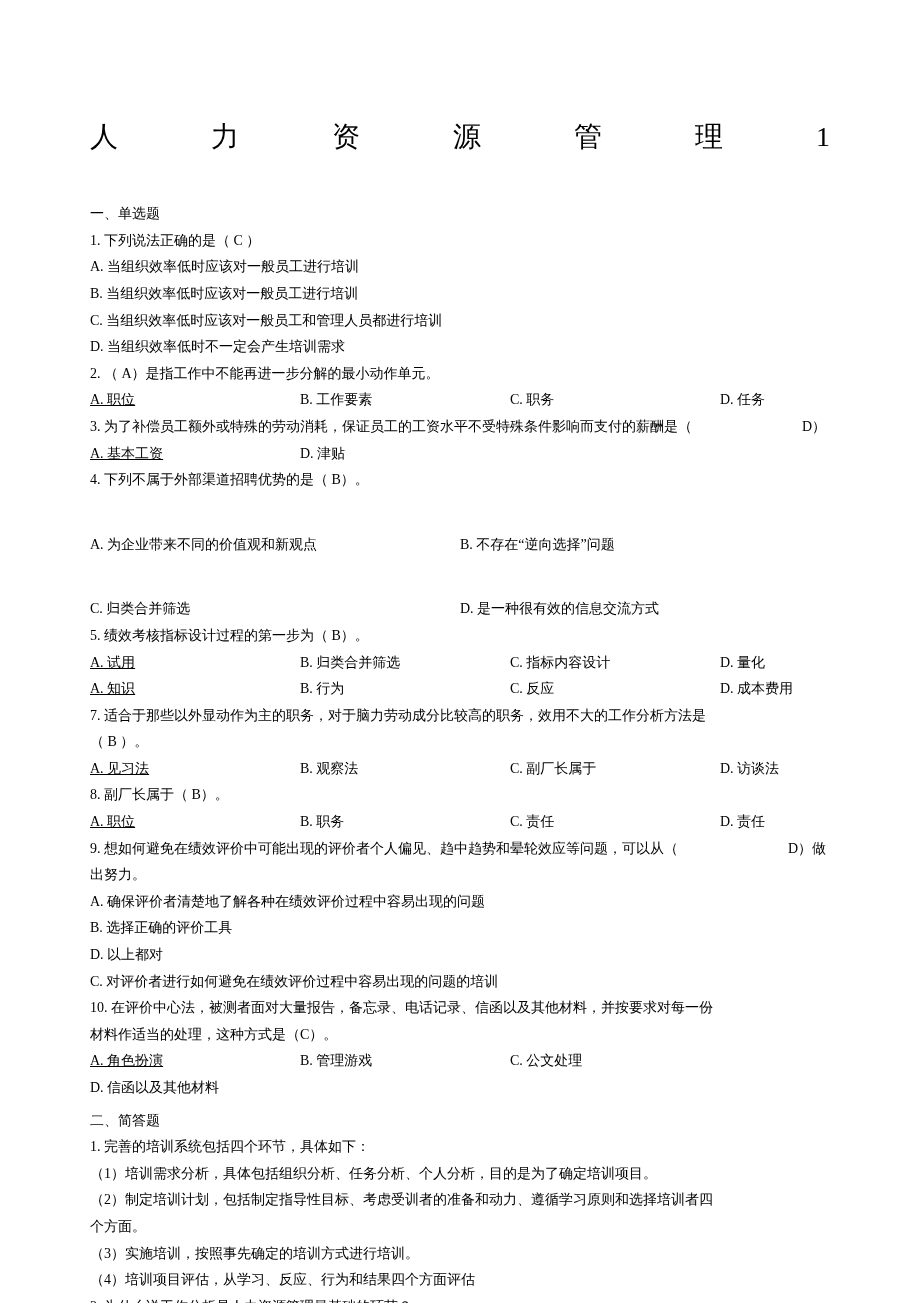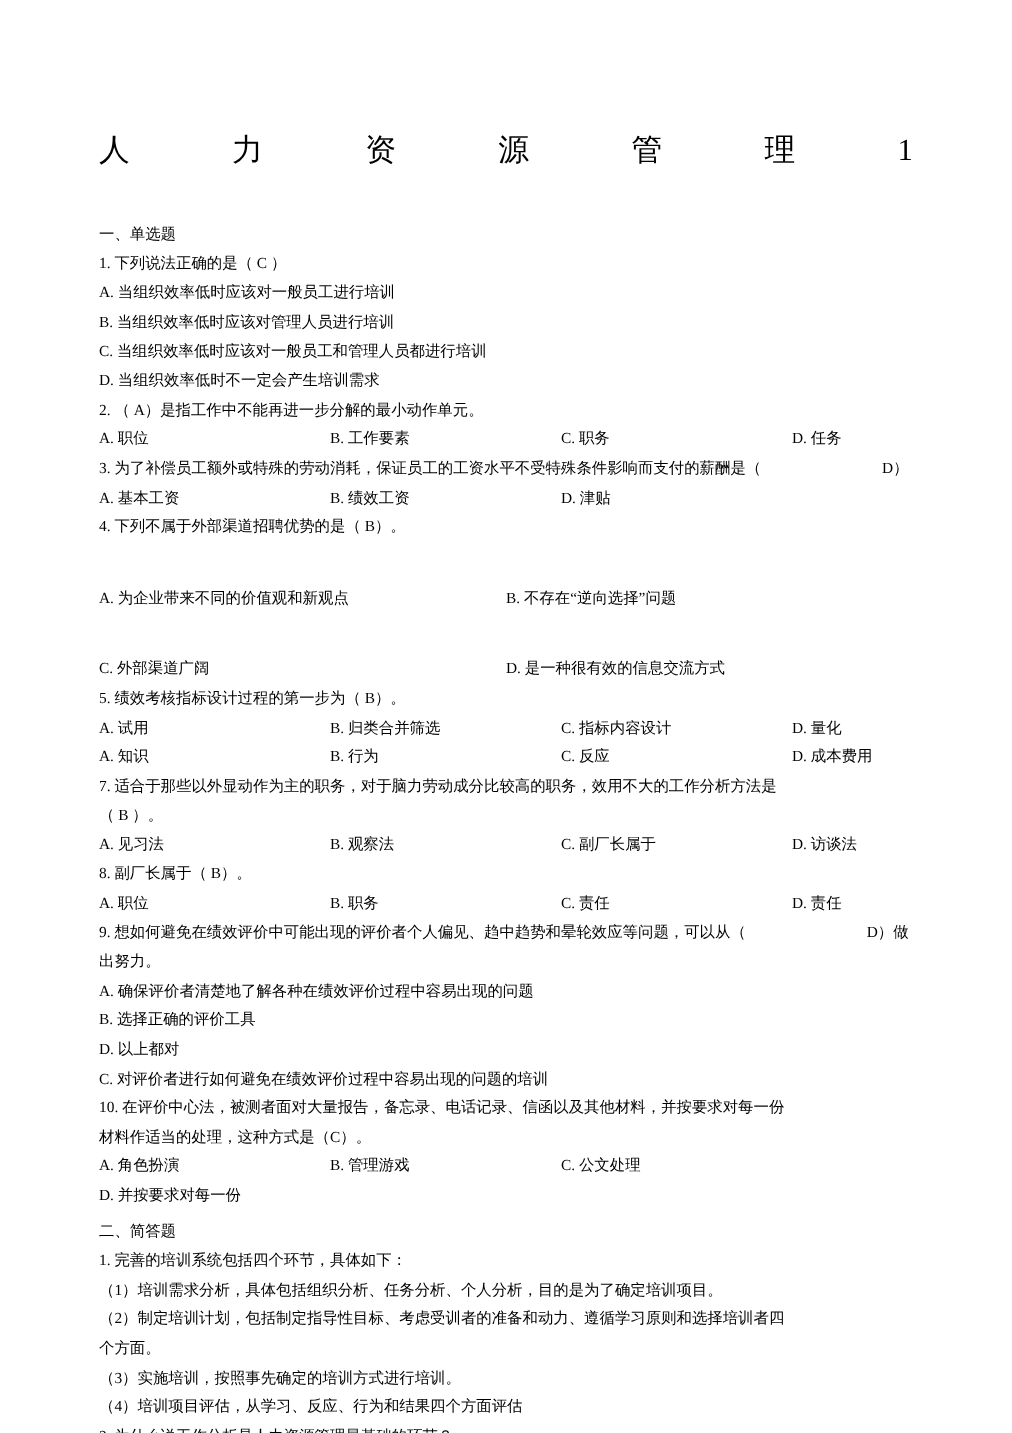--- a/index.html
+++ b/index.html
@@ -25,21 +25,21 @@
   .section-head {
     margin-top: 6px;
   }
   .q-line {
     margin: 0;
   }
   .opts-row {
     display: flex;
     flex-wrap: wrap;
   }
-  .optA { width: 210px; }
+  .optA { width: 210px; text-decoration: underline; }
   .optB { width: 210px; }
   .optC { width: 210px; }
   .optD { width: auto; }
   .opts-two .half { width: 50%; margin-top: 38px; }
   .essay-item { margin: 0; }
   .stem-with-tail { display: flex; }
   .stem-main { flex: 1; }
   .stem-tail { width: 60px; text-align: right; padding-right: 4px; }
 </style>
 </head>
@@ -54,49 +54,48 @@
     <span>源</span>
     <span>管</span>
     <span>理</span>
     <span>1</span>
   </div>
 
   <div class="section-head">一、单选题</div>
 
   <div class="q-line">1. 下列说法正确的是（  C  ）</div>
   <div class="q-line">A. 当组织效率低时应该对一般员工进行培训</div>
-  <div class="q-line">B. 当组织效率低时应该对管理人员进行培训</div>
+  <div class="q-line">B. 当组织效率低时应该对一般员工进行培训</div>
   <div class="q-line">C. 当组织效率低时应该对一般员工和管理人员都进行培训</div>
   <div class="q-line">D. 当组织效率低时不一定会产生培训需求</div>
 
   <div class="q-line">2. （ A）是指工作中不能再进一步分解的最小动作单元。</div>
   <div class="opts-row">
     <span class="optA">A. 职位</span>
     <span class="optB">B. 工作要素</span>
     <span class="optC">C. 职务</span>
     <span class="optD">D. 任务</span>
   </div>
 
   <div class="stem-with-tail">
     <span class="stem-main">3. 为了补偿员工额外或特殊的劳动消耗，保证员工的工资水平不受特殊条件影响而支付的薪酬是（</span>
     <span class="stem-tail">D）</span>
   </div>
   <div class="opts-row">
     <span class="optA">A. 基本工资</span>
-    <span class="optB">B. 绩效工资</span>
     <span class="optD">D. 津贴</span>
   </div>
 
   <div class="q-line">4. 下列不属于外部渠道招聘优势的是（       B）。</div>
   <div class="opts-row opts-two">
     <span class="half">A. 为企业带来不同的价值观和新观点</span>
     <span class="half">B. 不存在“逆向选择”问题</span>
   </div>
   <div class="opts-row opts-two">
-    <span class="half">C. 外部渠道广阔</span>
+    <span class="half">C. 归类合并筛选</span>
     <span class="half">D. 是一种很有效的信息交流方式</span>
   </div>
 
   <div class="q-line">5. 绩效考核指标设计过程的第一步为（       B）。</div>
   <div class="opts-row">
     <span class="optA">A. 试用</span>
     <span class="optB">B. 归类合并筛选</span>
     <span class="optC">C. 指标内容设计</span>
     <span class="optD">D. 量化</span>
   </div>
@@ -134,21 +133,21 @@
   <div class="q-line">B. 选择正确的评价工具</div>
   <div class="q-line">D. 以上都对</div>
   <div class="q-line">C. 对评价者进行如何避免在绩效评价过程中容易出现的问题的培训</div>
 
   <div class="q-line">10. 在评价中心法，被测者面对大量报告，备忘录、电话记录、信函以及其他材料，并按要求对每一份</div>
   <div class="q-line">材料作适当的处理，这种方式是（C）。</div>
   <div class="opts-row">
     <span class="optA">A. 角色扮演</span>
     <span class="optB">B. 管理游戏</span>
     <span class="optC">C. 公文处理</span>
-    <span class="optD">D. 并按要求对每一份</span>
+    <span class="optD">D. 信函以及其他材料</span>
   </div>
 
   <div class="section-head">二、简答题</div>
 
   <div class="essay-item">1.  完善的培训系统包括四个环节，具体如下：</div>
   <div class="essay-item">（1）培训需求分析，具体包括组织分析、任务分析、个人分析，目的是为了确定培训项目。</div>
   <div class="essay-item">（2）制定培训计划，包括制定指导性目标、考虑受训者的准备和动力、遵循学习原则和选择培训者四</div>
   <div class="essay-item">个方面。</div>
   <div class="essay-item">（3）实施培训，按照事先确定的培训方式进行培训。</div>
   <div class="essay-item">（4）培训项目评估，从学习、反应、行为和结果四个方面评估</div>

